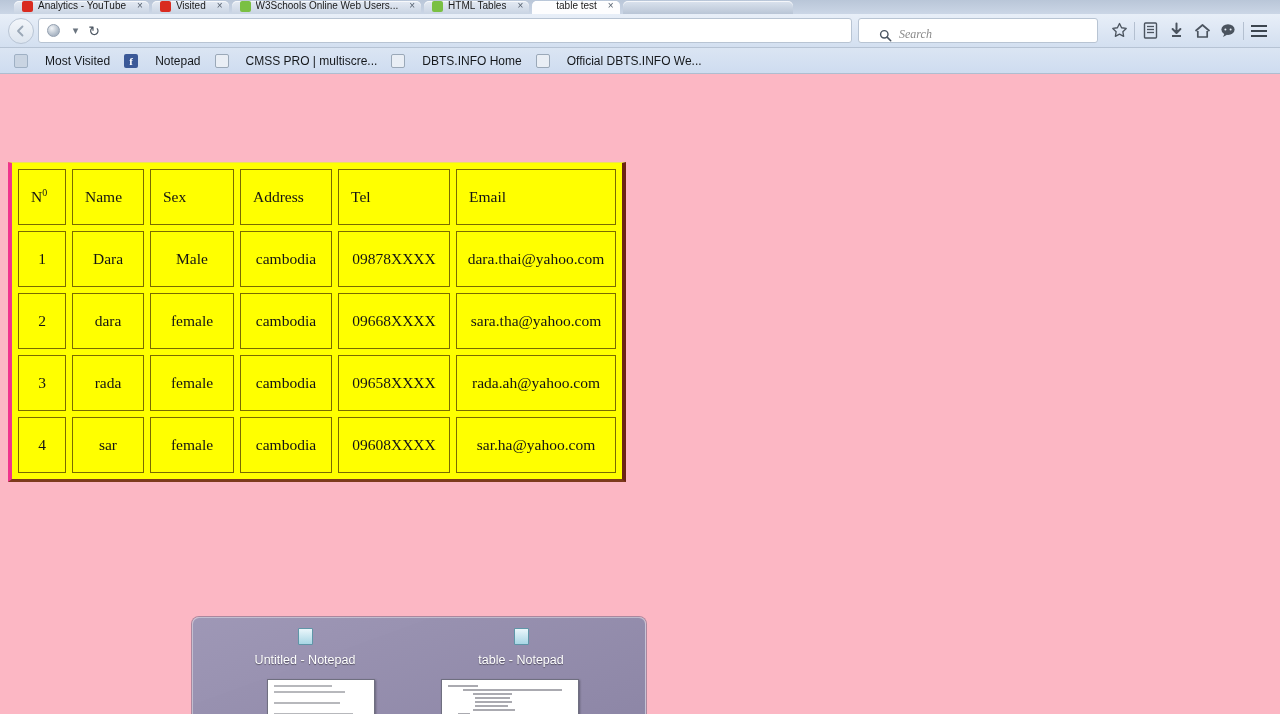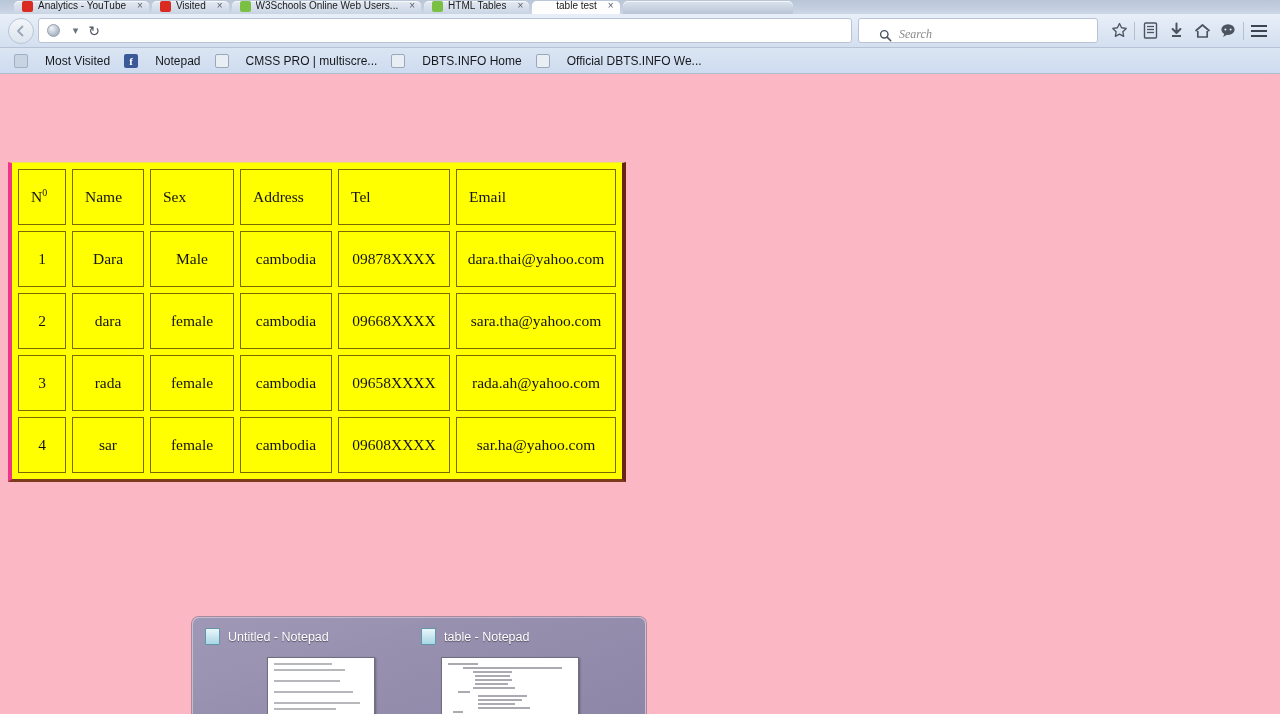--- a/index.html
+++ b/index.html
@@ -228,20 +228,21 @@
     box-shadow: 0 0 0 1px rgba(90,88,120,.5);
     padding: 10px 12px 0 12px;
     display: flex;
     gap: 16px;
     overflow: hidden;
   }
   .thumb-item { width: 200px; }
   .thumb-head {
     display: flex; align-items: center; gap: 8px;
     margin-bottom: 12px;
+    flex-direction: column;
   }
   .np-icon {
     width: 15px; height: 17px;
     background: linear-gradient(#eaf6fb, #a8d6e4);
     border: 1px solid #5f96a8;
     border-radius: 1px;
     flex: 0 0 auto;
   }
   .thumb-title {
     font-size: 12.5px;

